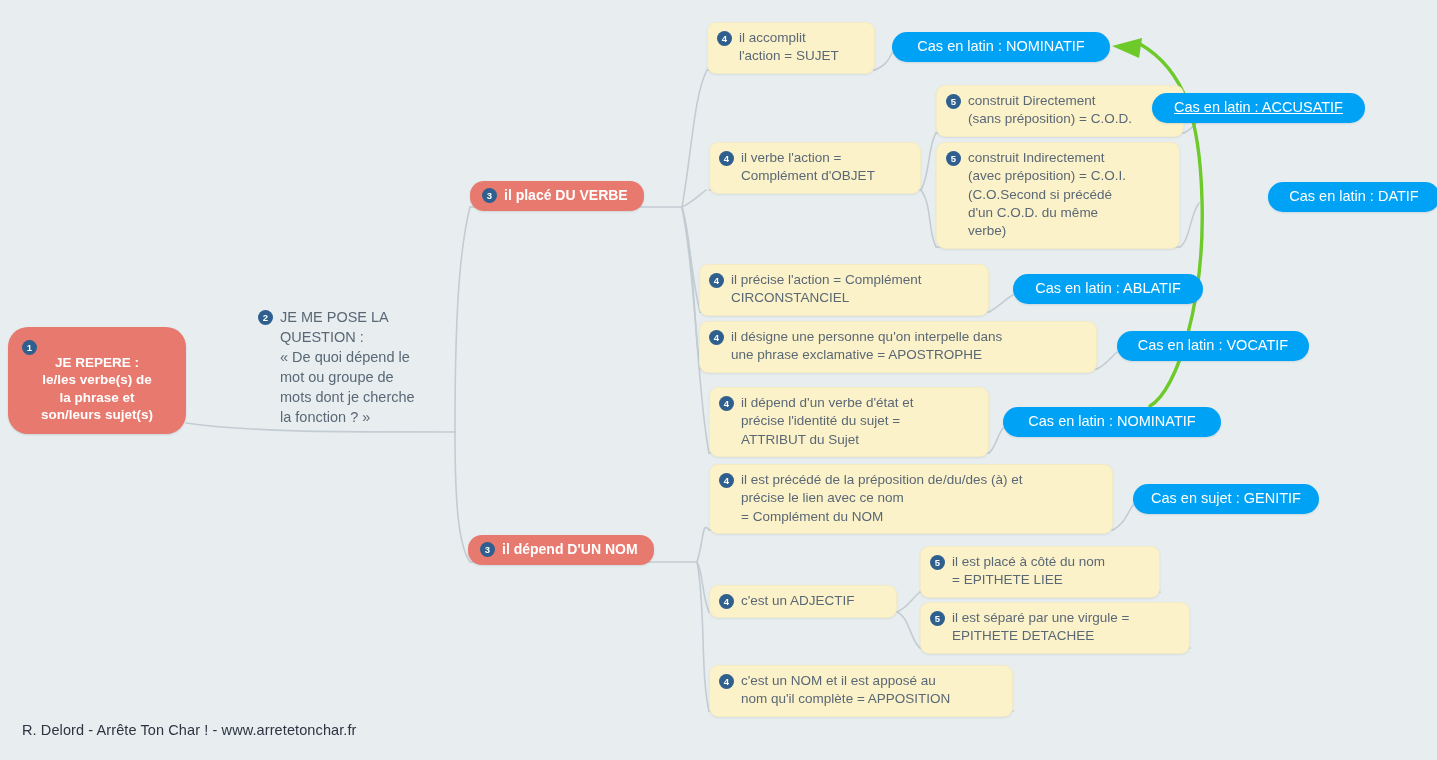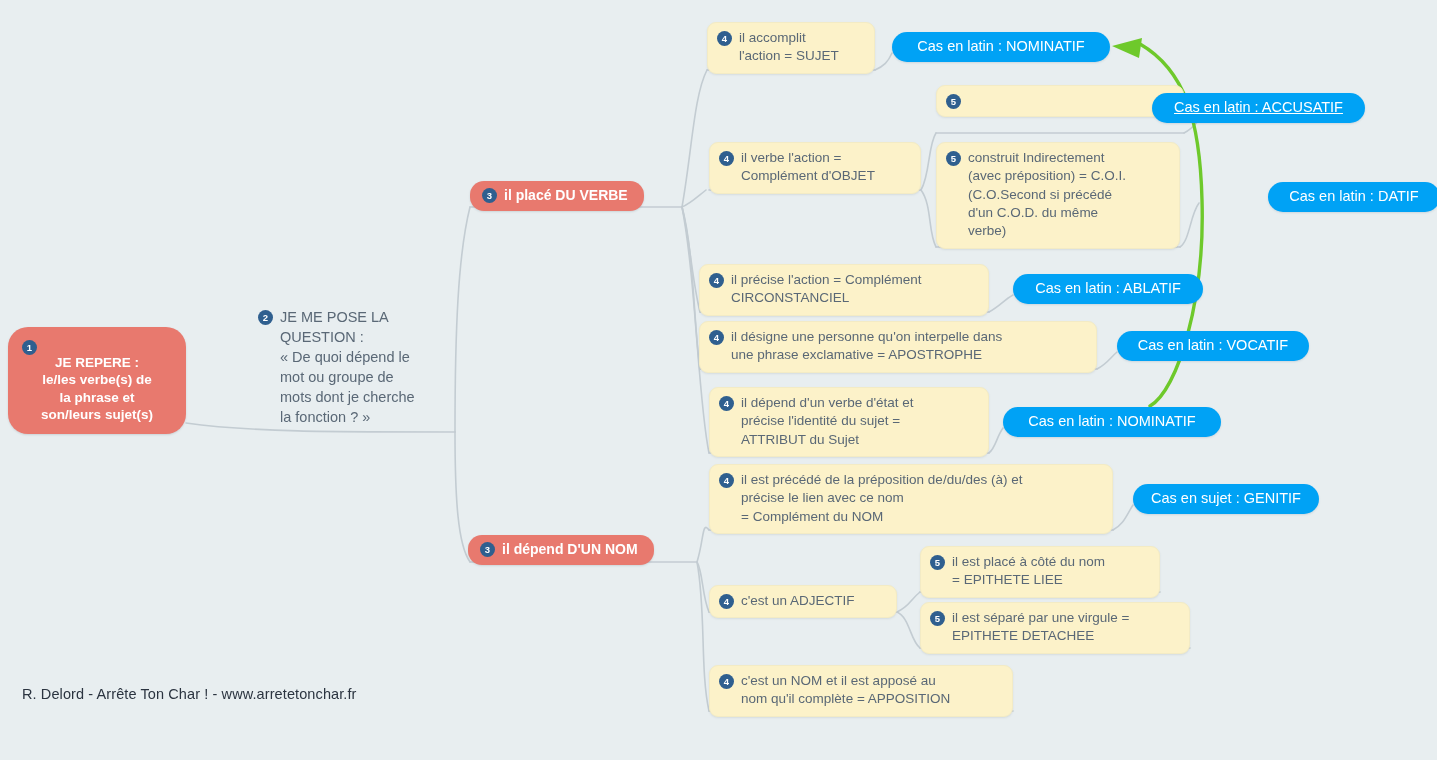--- a/index.html
+++ b/index.html
@@ -134,21 +134,21 @@
     flex: 0 0 auto;
     line-height: 1;
   }
   .node-plain .badge { margin-top: 3px; }
   .node-pill-red .badge { margin-top: 0; }
 
   
   #credit {
     position: absolute;
     left: 22px;
-    top: 686px;
+    top: 722px;
     color: #2b3440;
     font-size: 14.5px;
     letter-spacing: .1px;
   }
 </style>
 </head>
 <body>
 
 <div id="stage">
 
@@ -253,20 +253,22 @@
   </div>
 
   <div class="node node-yellow" style="left:709px; top:142px; width:212px;">
     <span class="badge">4</span>
     <span class="txt">il verbe l'action =
 Complément d'OBJET</span>
   </div>
 
   <div class="node node-yellow" style="left:936px; top:85px; width:248px;">
     <span class="badge">5</span>
+    <span class="txt">construit Directement
+(sans préposition) = C.O.D.</span>
   </div>
 
   <div class="node node-pill-blue" style="left:1152px; top:93px; width:213px;text-decoration:underline;">
     <span class="txt">Cas en latin : ACCUSATIF</span>
   </div>
 
   <div class="node node-yellow" style="left:936px; top:142px; width:244px;">
     <span class="badge">5</span>
     <span class="txt">construit Indirectement
 (avec préposition) = C.O.I.

